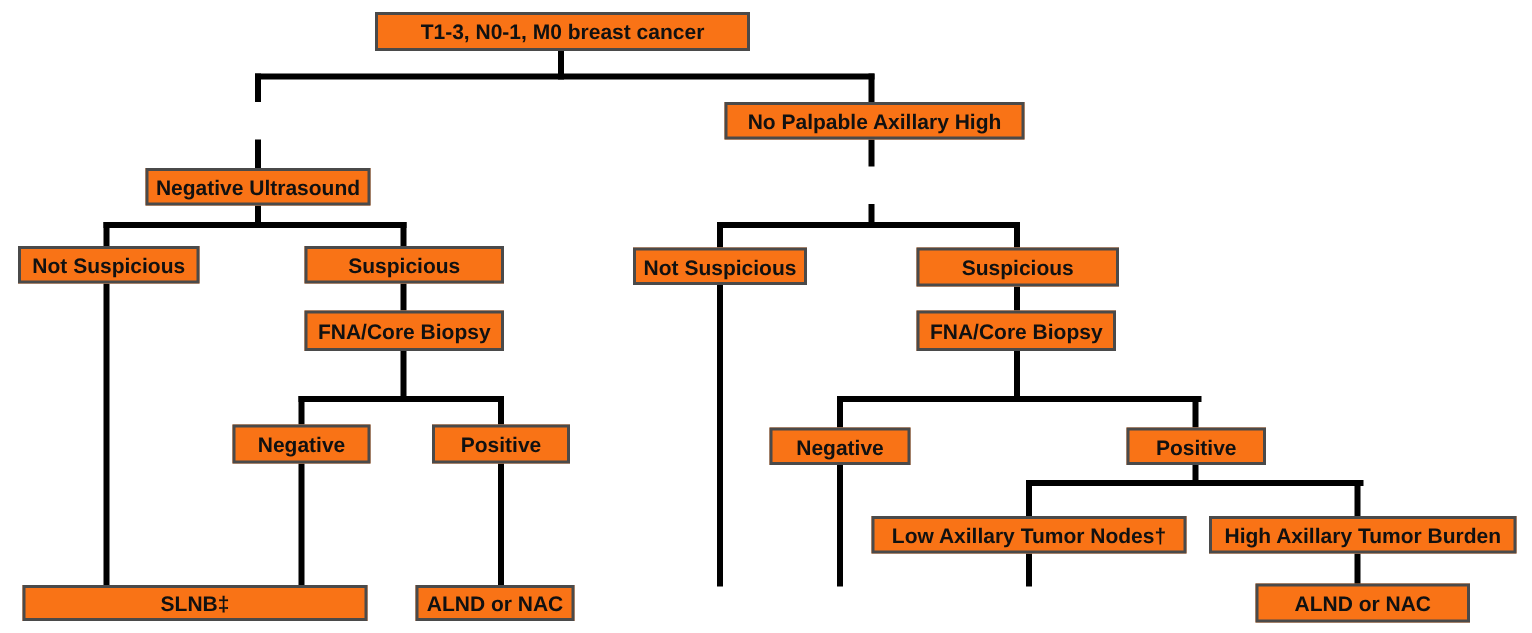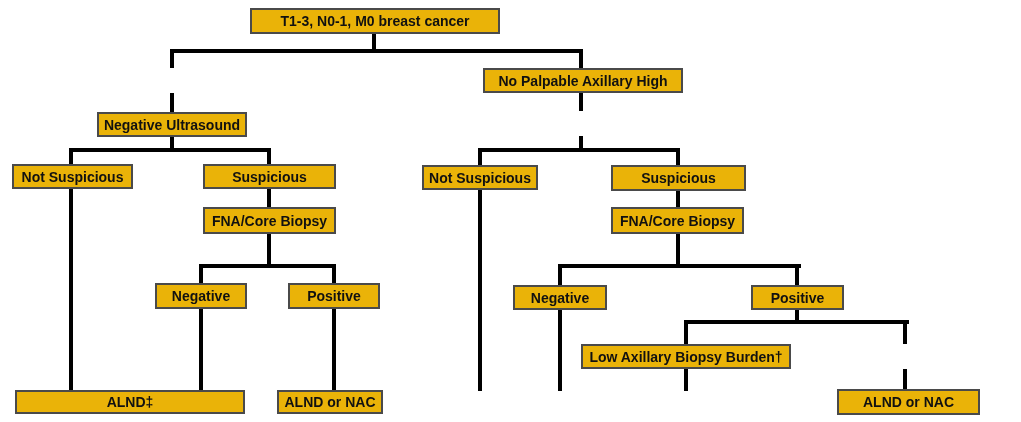--- a/index.html
+++ b/index.html
@@ -6,21 +6,21 @@
   #figure{
     position:relative;
     width:1021px;height:422px;
     background:#ffffff;
     font-family:"Liberation Sans",sans-serif;
     overflow:hidden;
   }
   .node{
     position:absolute;
     box-sizing:border-box;
-    background:#eab308;
+    background:#f97316;
     border:2px solid #4a4a4a;
     display:flex;align-items:center;justify-content:center;
     font-weight:bold;font-size:14px;color:#111111;
     white-space:nowrap;
     z-index:2;
     line-height:1;
   }
   .v{position:absolute;width:4px;background:#000000;z-index:1;}
   .h{position:absolute;height:4px;background:#000000;z-index:1;}
 </style>
@@ -68,25 +68,26 @@
   <div class="v" style="left:903px;top:369px;height:22px"></div>
 
   <div class="node" style="left:250px;top:8px;width:250px;height:26px">T1-3, N0-1, M0 breast cancer</div>
 
   <div class="node" style="left:97px;top:112px;width:150px;height:25px">Negative Ultrasound</div>
   <div class="node" style="left:12px;top:164px;width:121px;height:25px">Not Suspicious</div>
   <div class="node" style="left:203px;top:164px;width:133px;height:25px">Suspicious</div>
   <div class="node" style="left:203px;top:207px;width:133px;height:27px">FNA/Core Biopsy</div>
   <div class="node" style="left:155px;top:283px;width:92px;height:26px">Negative</div>
   <div class="node" style="left:288px;top:283px;width:92px;height:26px">Positive</div>
-  <div class="node" style="left:15px;top:390px;width:230px;height:24px">ALND‡</div>
+  <div class="node" style="left:15px;top:390px;width:230px;height:24px">SLNB‡</div>
   <div class="node" style="left:277px;top:390px;width:106px;height:24px">ALND or NAC</div>
 
   <div class="node" style="left:483px;top:68px;width:200px;height:25px">No Palpable Axillary High</div>
   <div class="node" style="left:422px;top:165px;width:116px;height:25px">Not Suspicious</div>
   <div class="node" style="left:611px;top:165px;width:135px;height:26px">Suspicious</div>
   <div class="node" style="left:611px;top:207px;width:133px;height:27px">FNA/Core Biopsy</div>
   <div class="node" style="left:513px;top:285px;width:94px;height:25px">Negative</div>
   <div class="node" style="left:751px;top:285px;width:93px;height:25px">Positive</div>
-  <div class="node" style="left:581px;top:344px;width:210px;height:25px">Low Axillary Biopsy Burden†</div>
+  <div class="node" style="left:581px;top:344px;width:210px;height:25px">Low Axillary Tumor Nodes†</div>
+  <div class="node" style="left:806px;top:344px;width:205px;height:25px">High Axillary Tumor Burden</div>
   <div class="node" style="left:837px;top:389px;width:143px;height:26px">ALND or NAC</div>
 
 </div>
 
 </body></html>

